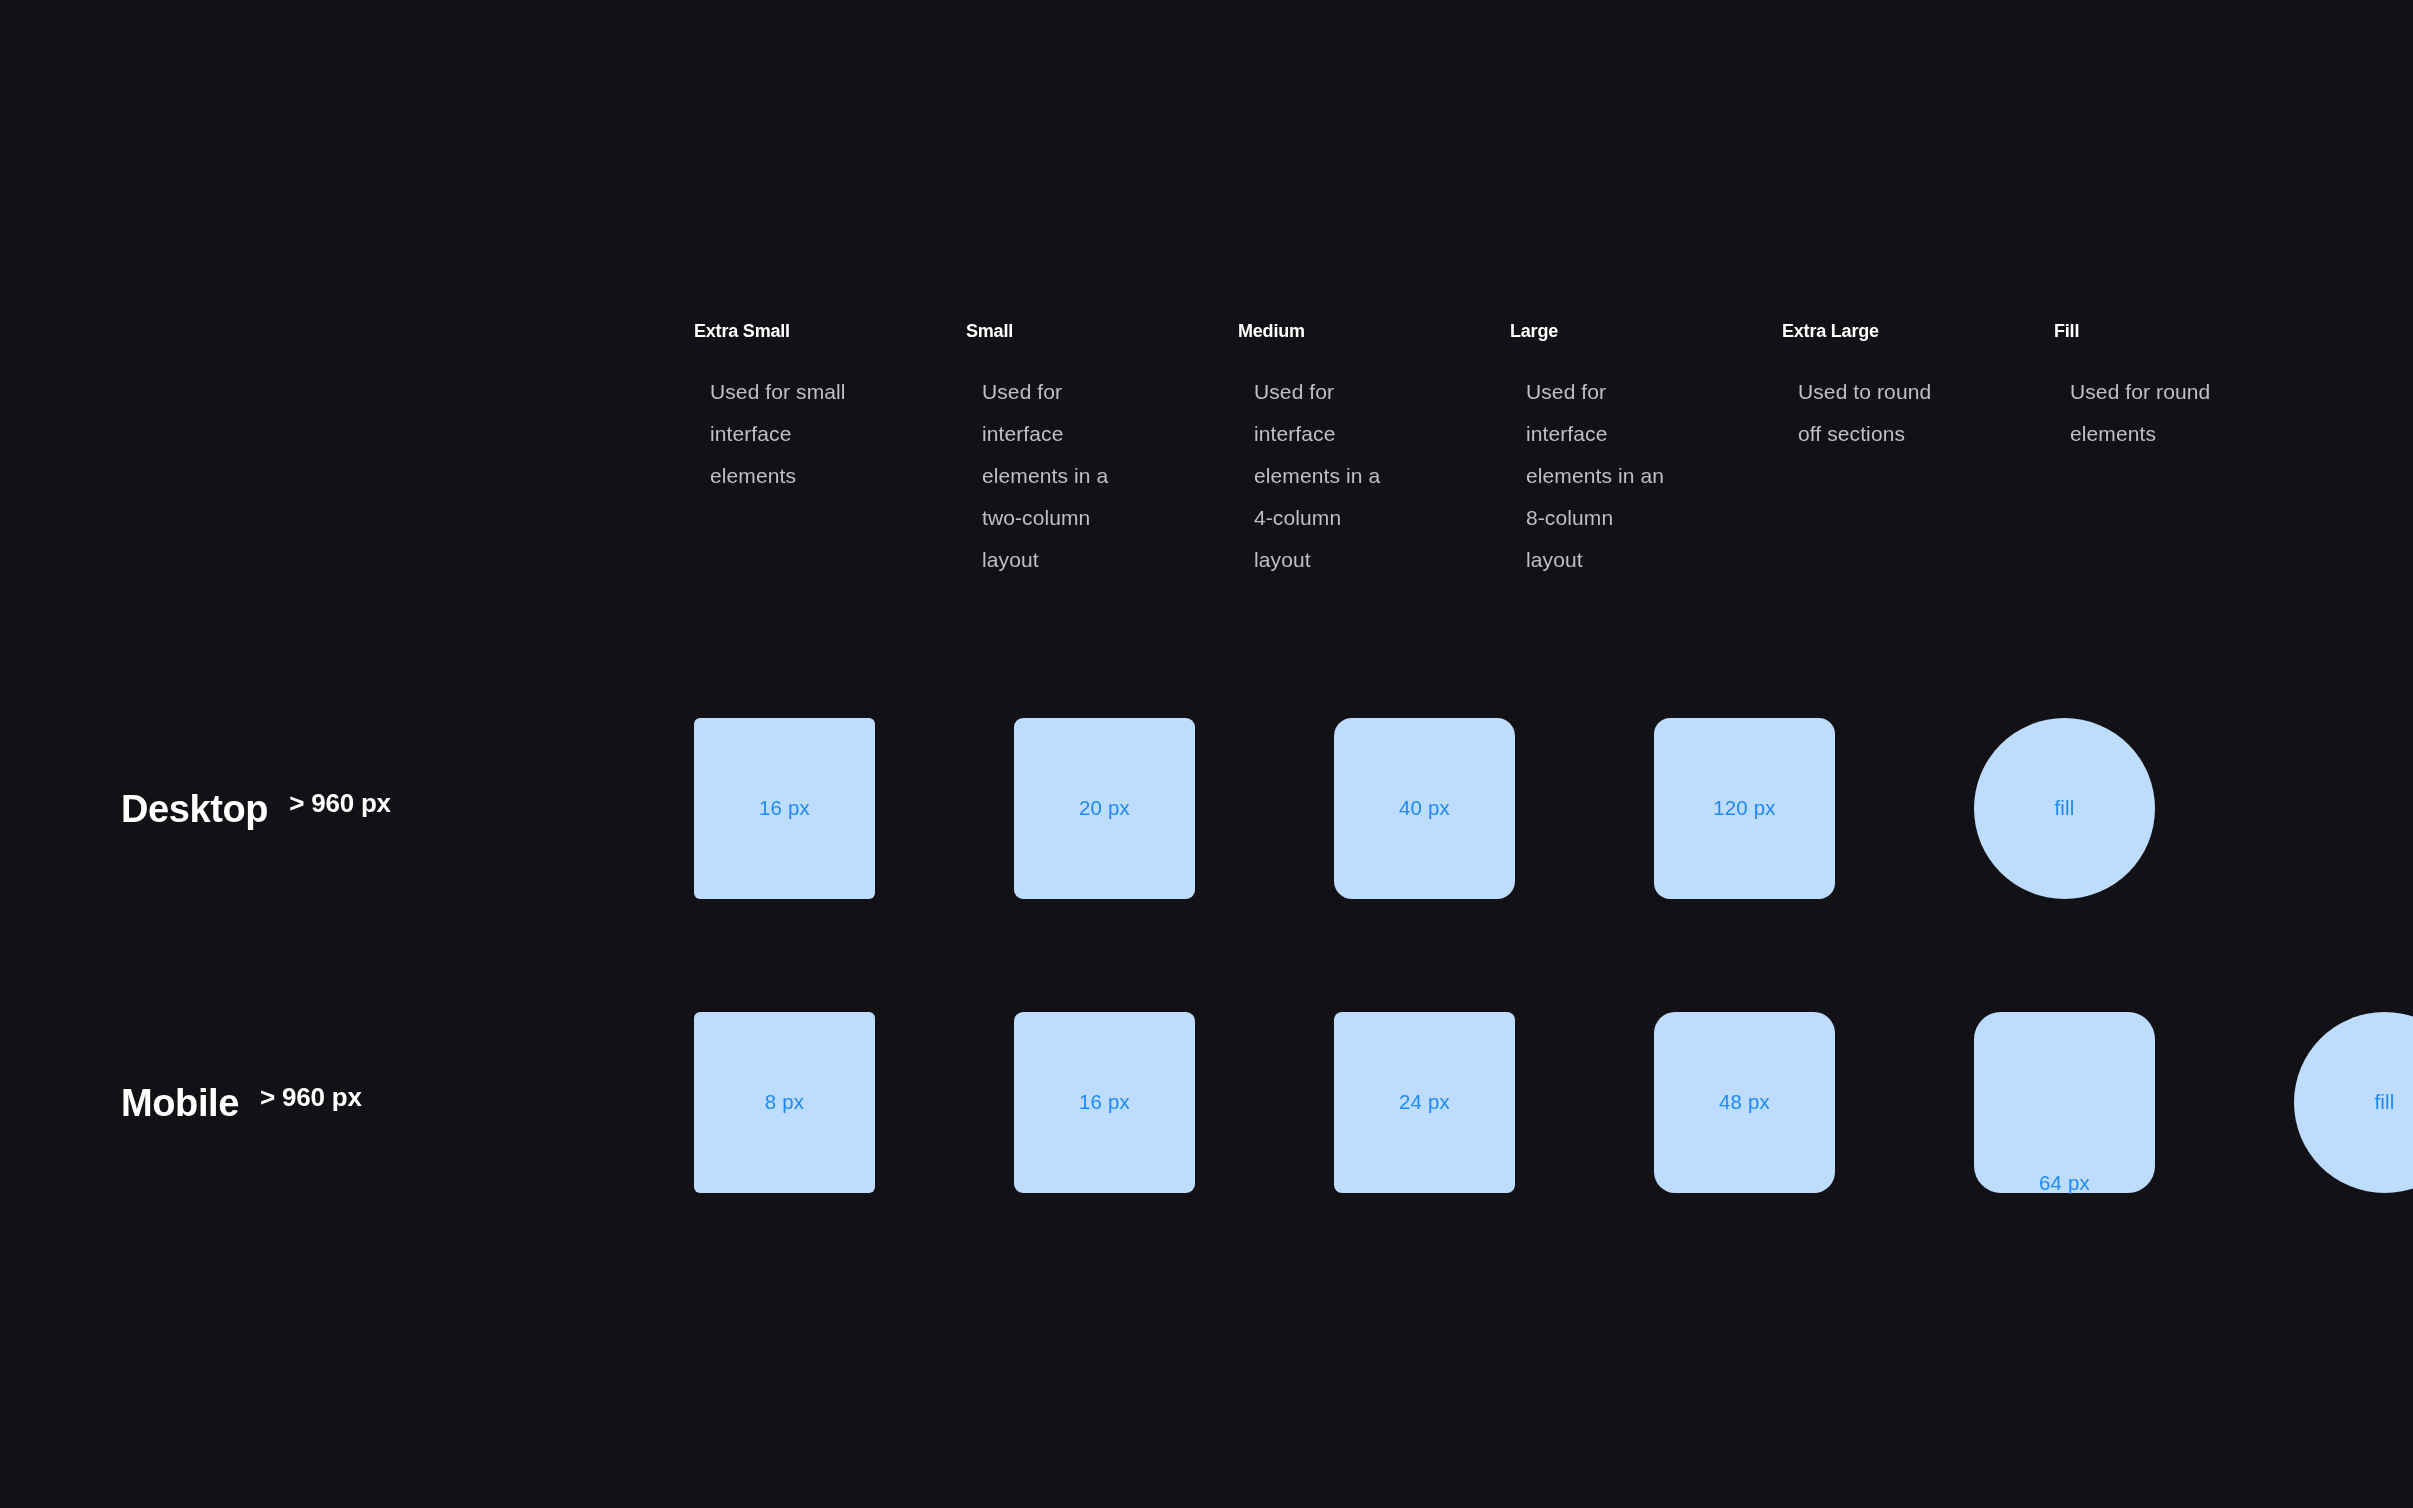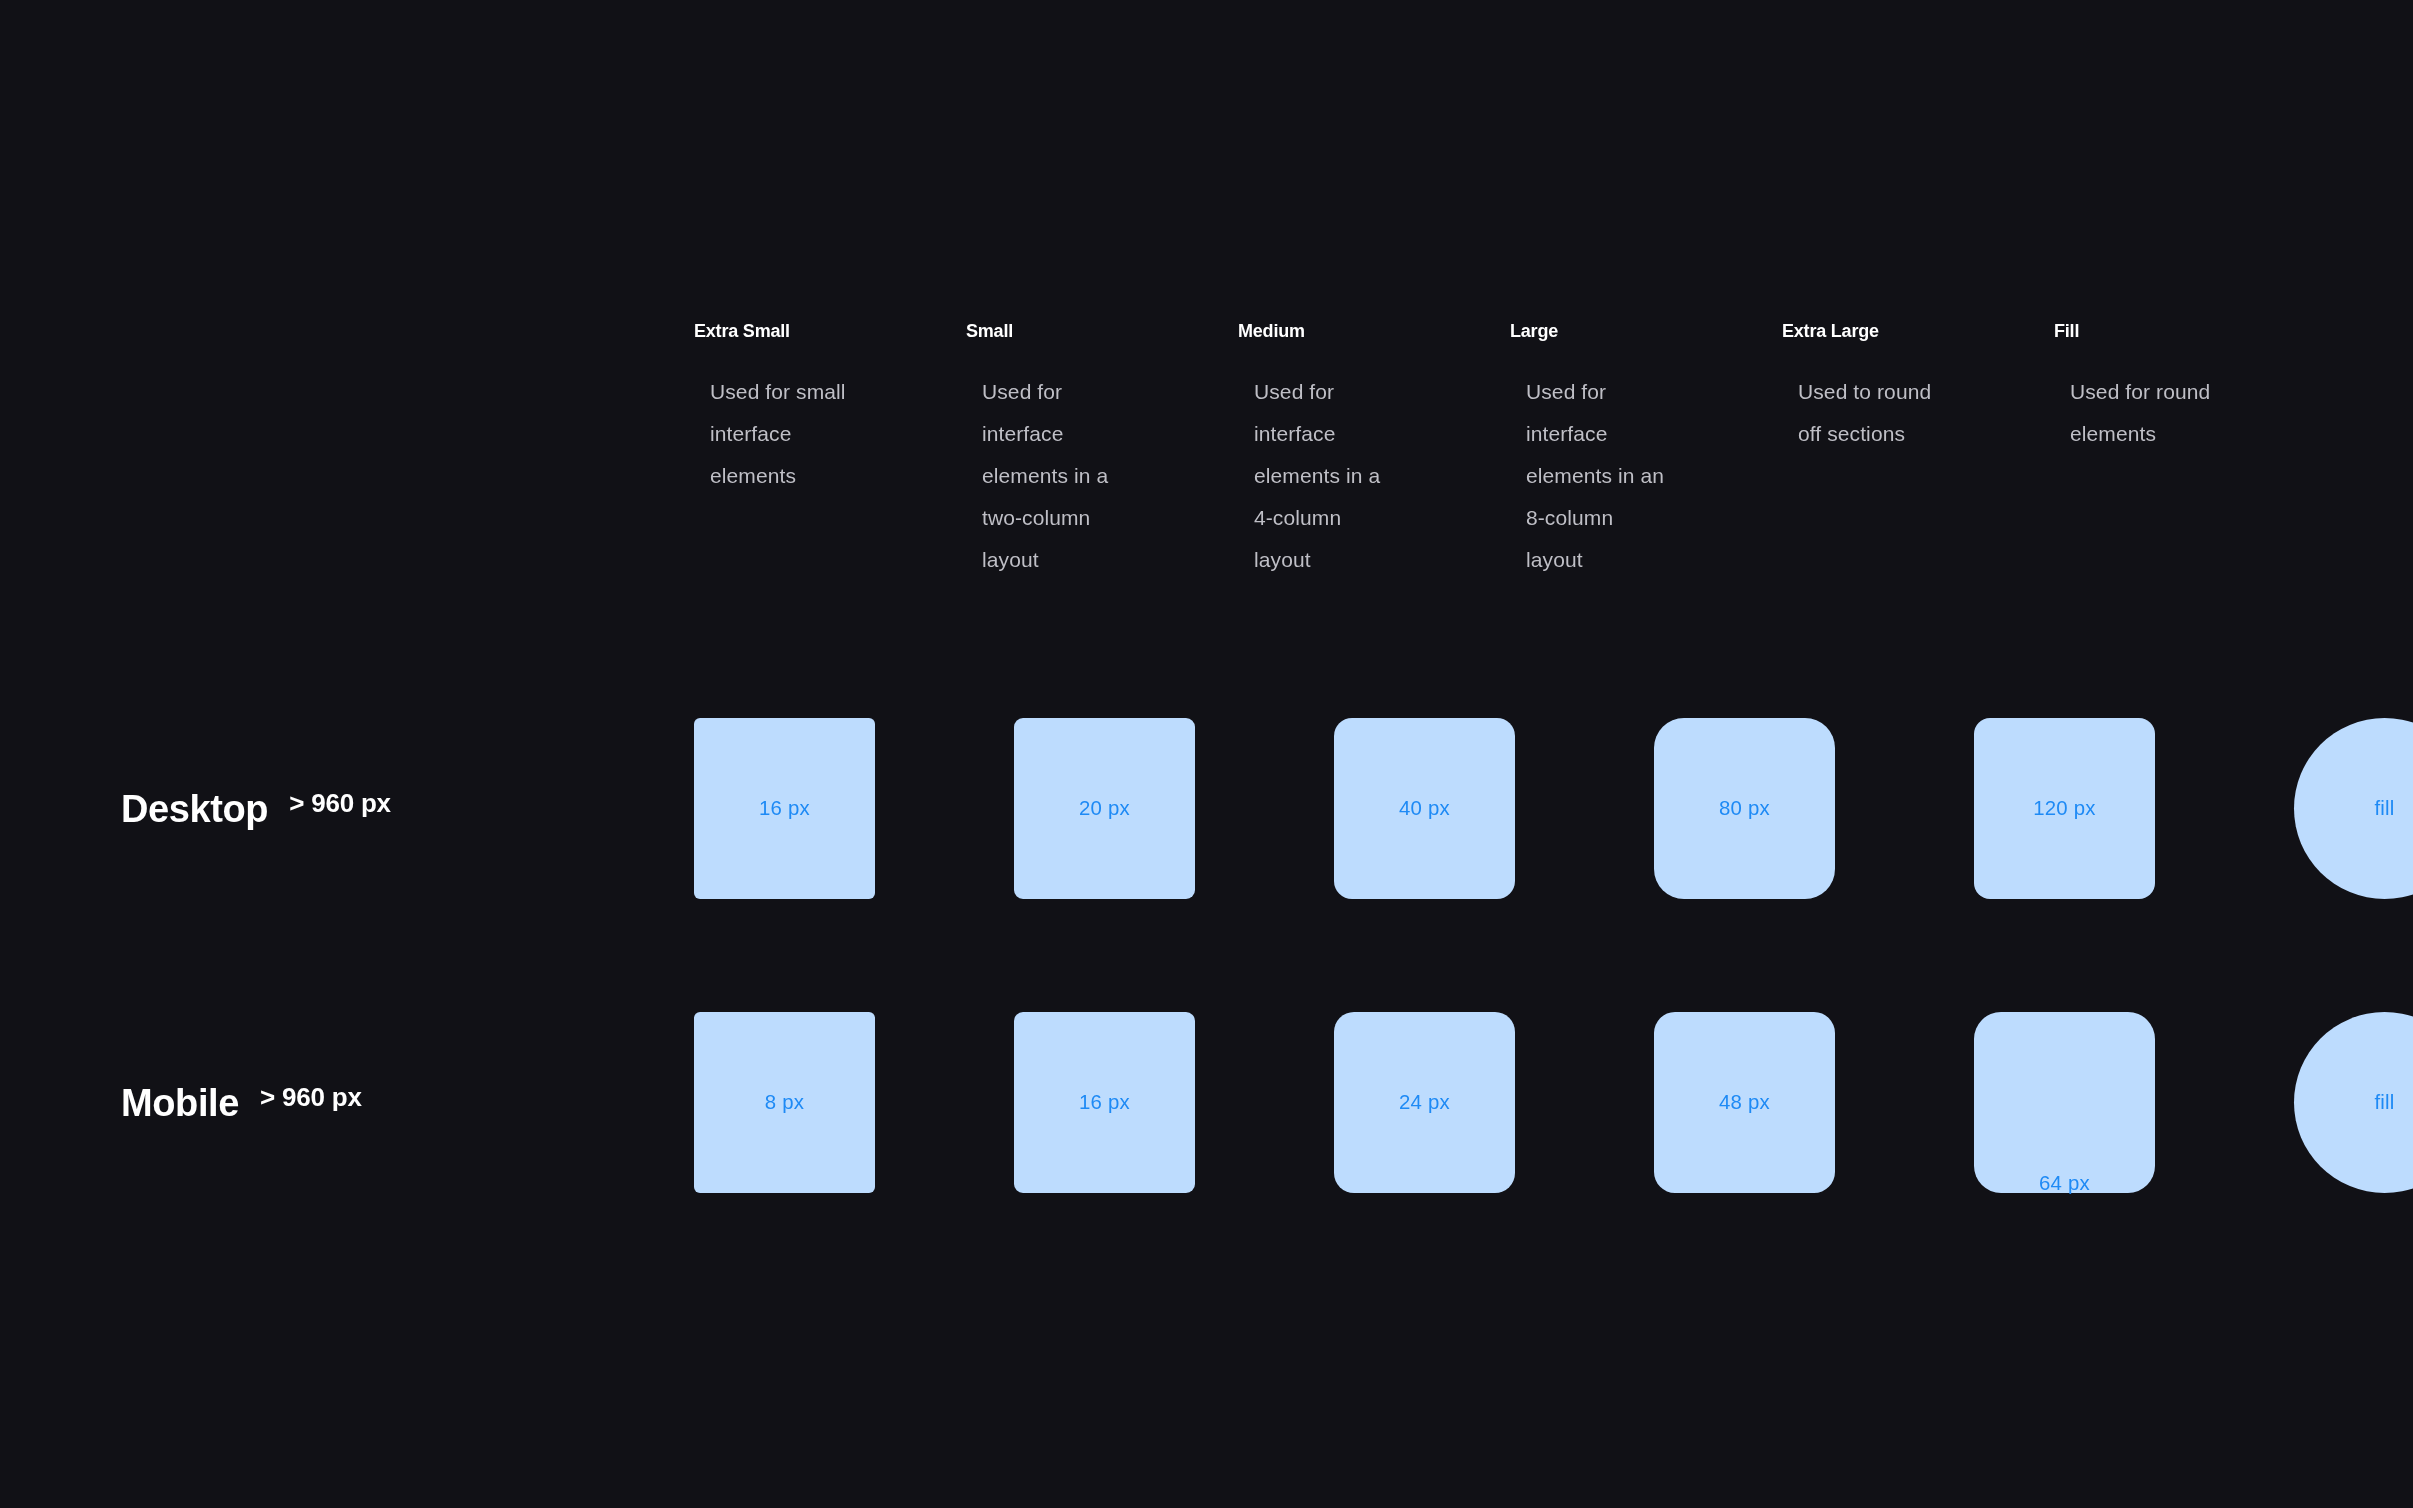--- a/index.html
+++ b/index.html
@@ -128,21 +128,21 @@
   }
 
   
   .r-xs   { border-radius: 6px; }
   .r-s    { border-radius: 9px; }
   .r-m    { border-radius: 18px; }
   .r-l    { border-radius: 30px; }
   .r-xl   { border-radius: 16px; }
   .r-fill { border-radius: 50%; }
 
-  .r-m-s  { border-radius: 20px; }
+  .r-m-s  { border-radius: 8px; }
   .r-l-s  { border-radius: 21px; }
   .r-xl-s { border-radius: 27px; align-items: flex-end; }
 </style>
 </head>
 <body>
 
 <div class="canvas">
 
   <div class="headers">
 
@@ -198,25 +198,20 @@
           <span class="swatch-label">20 px</span>
         </div>
       </div>
 
       <div class="swatch-cell">
         <div class="swatch r-m">
           <span class="swatch-label">40 px</span>
         </div>
       </div>
 
-      <div class="swatch-cell">
-        <div class="swatch r-l">
-          <span class="swatch-label">80 px</span>
-        </div>
-      </div>
 
       <div class="swatch-cell">
         <div class="swatch r-xl">
           <span class="swatch-label">120 px</span>
         </div>
       </div>
 
       <div class="swatch-cell">
         <div class="swatch r-fill">
           <span class="swatch-label">fill</span>

